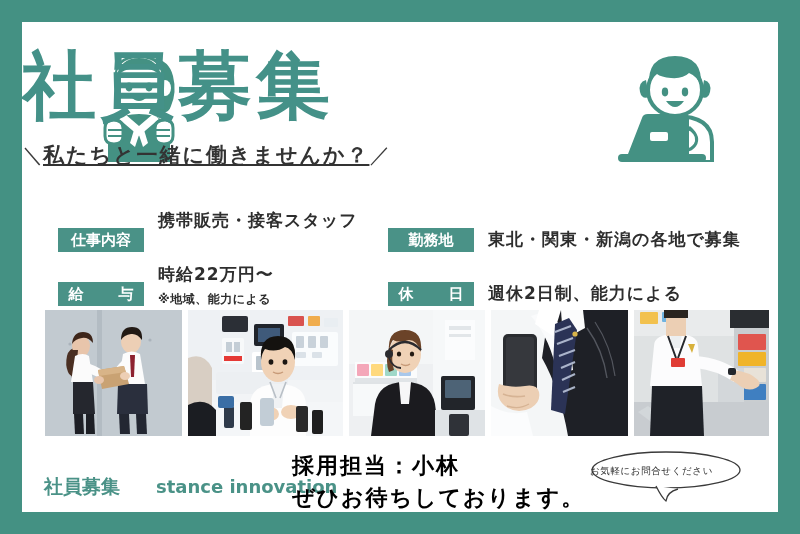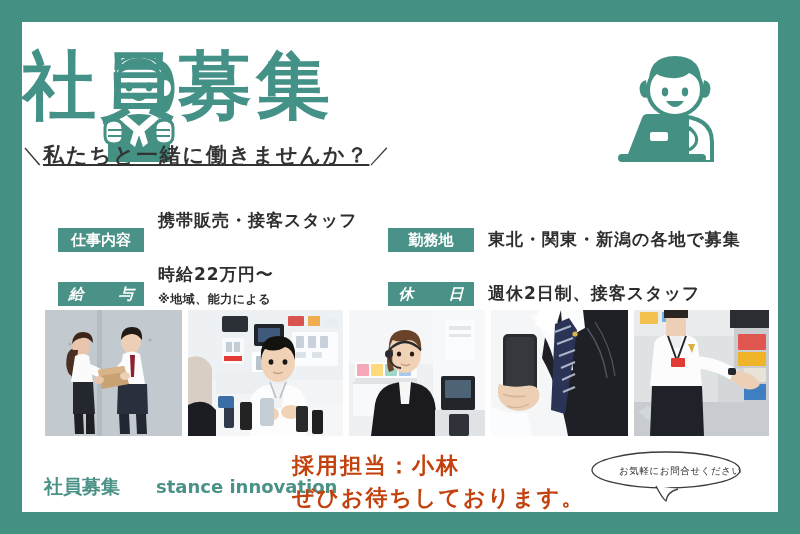--- a/index.html
+++ b/index.html
@@ -96,21 +96,21 @@
     font-weight: bold;
     line-height: 24px;
     height: 24px;
     width: 86px;
     box-sizing: border-box;
     text-align: center;
     white-space: nowrap;
     flex: 0 0 86px;
     margin-top: 20px;
   }
-  .badge.spaced { letter-spacing: 10px; text-indent: 10px; font-style: italic; }
+  .badge.spaced { letter-spacing: 10px; text-indent: 10px; }
   .value {
     margin-left: 14px;
     color: #2e2e2e;
     font-size: 17px;
     font-weight: bold;
     line-height: 25px;
     letter-spacing: 1px;
     white-space: nowrap;
   }
   .value .sub {
@@ -153,40 +153,40 @@
     font-size: 19px;
     font-weight: bold;
     letter-spacing: 0px;
     white-space: nowrap;
   }
   #company .en { font-size: 18px; font-weight: bold; margin-left: 36px; }
   #recruiter {
     position: absolute;
     left: 270px;
     top: 428px;
-    color: #c2410c;
+    color: #000000;
     font-size: 22px;
     font-weight: bold;
     line-height: 32px;
     letter-spacing: 2px;
     white-space: nowrap;
   }
   #bubble {
     position: absolute;
     left: 568px;
     top: 428px;
     width: 152px;
     height: 52px;
   }
   #bubble .bubble-text {
     position: absolute;
     left: 0;
     top: 15px;
     width: 152px;
-    text-align: right;
+    text-align: left;
     color: #2f2f2f;
     font-size: 9.5px;
     letter-spacing: 0.6px;
     white-space: nowrap;
   }
 </style>
 </head>
 <body>
 
 <div id="poster">
@@ -274,21 +274,21 @@
         </div>
       </div>
 
       <div class="info-row">
         <div class="info-col left">
           <div class="badge spaced">給　与</div>
           <div class="value"><span>時給22万円〜</span><span class="sub">※地域、能力による</span></div>
         </div>
         <div class="info-col right">
           <div class="badge spaced">休　日</div>
-          <div class="value"><span>週休2日制、接客スタッフ</span></div>
+          <div class="value"><span>週休2日制、能力による</span></div>
         </div>
       </div>
 
     </div>
 
     <div id="photos">
 
       <div class="photo" id="photo-1">
         <svg class="ph-inner" viewBox="0 0 137 126" preserveAspectRatio="xMidYMid slice" aria-hidden="true">
           <rect width="137" height="126" fill="#b9c1c8"></rect>

